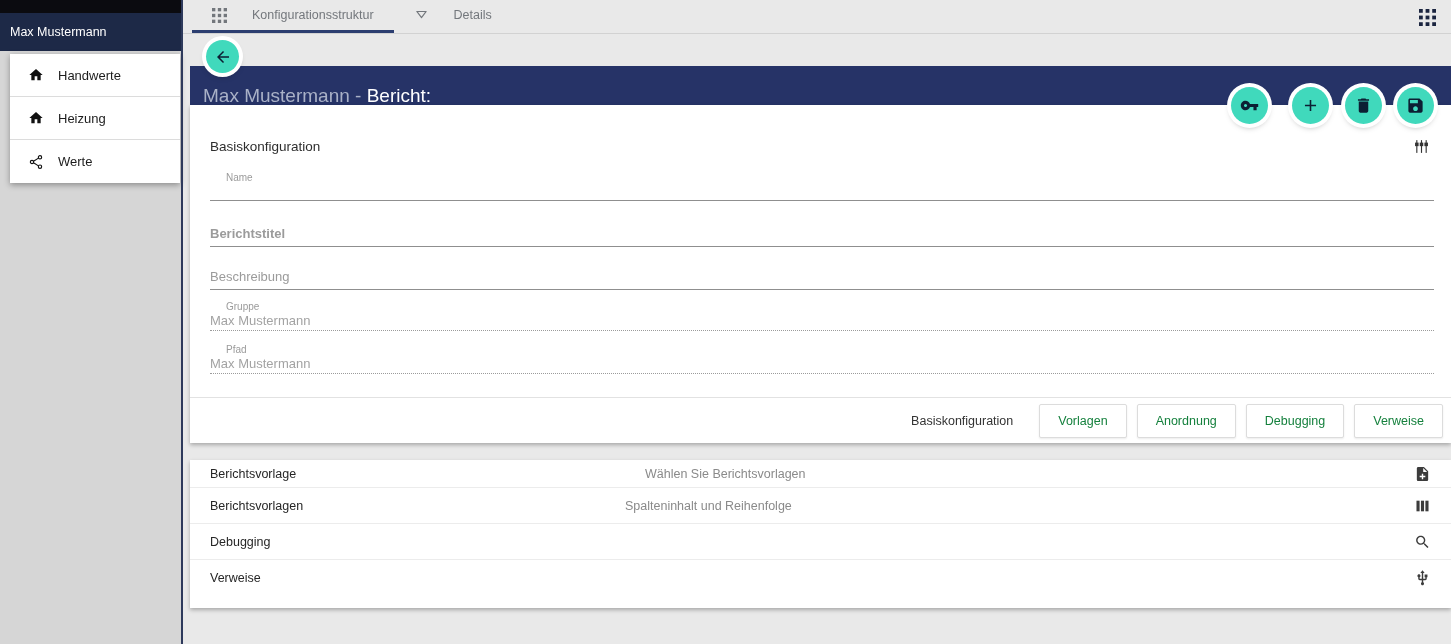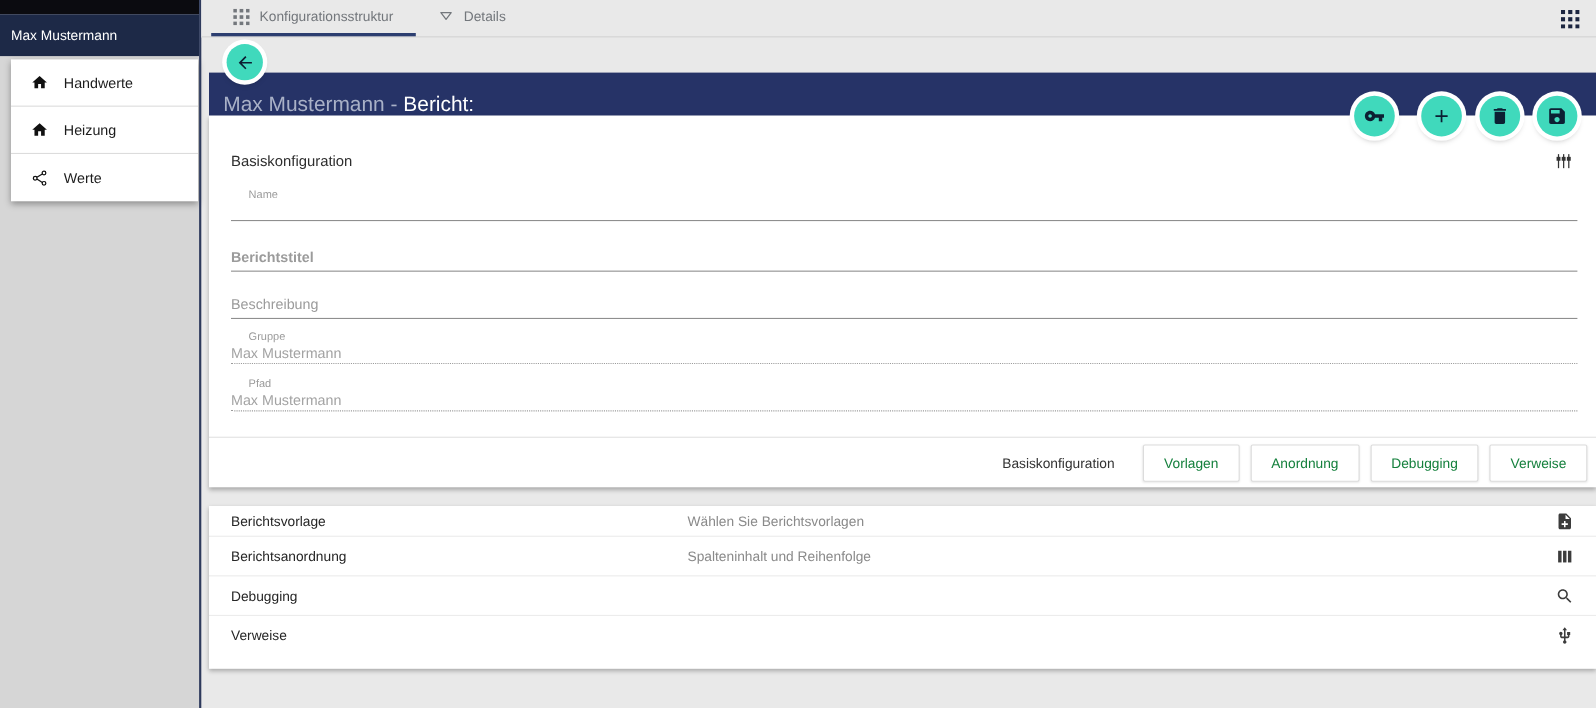--- a/index.html
+++ b/index.html
@@ -26,21 +26,21 @@
   .menu-item:last-child{border-bottom:none;}
   .mi-icon{width:16px;height:16px;display:inline-flex;color:#111;}
   .mi-icon svg{width:16px;height:16px;}
   .divider-v{position:absolute;left:181px;top:0;width:2px;height:644px;background:#2e3a5c;}
   
   .tabbar{
     position:absolute;left:183px;top:0;width:1268px;height:34px;background:#e9e9e9;
     border-bottom:1px solid #d2d2d2;display:flex;align-items:stretch;padding-left:9px;
   }
   .tab{
-    display:flex;align-items:center;gap:9px;padding:0 20px;color:#73777c;
+    display:flex;align-items:center;gap:25px;padding:0 20px;color:#73777c;
     font-size:12.5px;cursor:pointer;border-bottom:3px solid transparent;
   }
   .tab.active{border-bottom:3px solid #2c3e70;}
   .tab-icon{display:inline-flex;width:15px;height:15px;color:#73777c;}
   .tab-icon svg{width:15px;height:15px;}
   .apps-btn{position:absolute;right:15px;top:9px;width:17px;height:17px;display:inline-flex;color:#1b2540;cursor:pointer;}
   .apps-btn svg{width:17px;height:17px;}
   
   .page-header{
     position:absolute;left:190px;top:66px;width:1261px;height:48px;background:#263367;
@@ -94,21 +94,21 @@
   }
   
   .list-card{
     position:absolute;left:190px;top:460px;width:1261px;height:148px;background:#fff;
     box-shadow:0 2px 4px rgba(0,0,0,.28);display:flex;flex-direction:column;
   }
   .list-row{
     position:relative;display:flex;align-items:center;height:36px;
     border-bottom:1px solid #ececec;cursor:pointer;
   }
-  .list-row:first-child{height:28px;}
+  .list-row:first-child{height:28px;gap:20px;}
   .list-row:last-child{border-bottom:none;}
   .row-label{margin-left:20px;width:415px;font-size:12.5px;color:#262626;}
   .row-desc{font-size:12.5px;color:#8a8a8a;}
   .row-icon{position:absolute;right:20px;top:50%;transform:translateY(-50%);width:17px;height:17px;display:inline-flex;color:#3c3c3c;}
   .row-icon svg{width:17px;height:17px;}
 </style>
 </head>
 <body>
 
 <div class="screen">
@@ -276,21 +276,21 @@
       <span class="row-label">Berichtsvorlage</span>
       <span class="row-desc">Wählen Sie Berichtsvorlagen</span>
       <span class="row-icon">
         <svg viewBox="0 0 24 24" fill="currentColor">
           <path d="M14 2H6c-1.1 0-2 .9-2 2v16c0 1.1.9 2 2 2h12c1.1 0 2-.9 2-2V8l-6-6zm-1 7V3.5L18.5 9H13z"></path>
           <path fill="#ffffff" d="M11 11.5h2v3h3v2h-3v3h-2v-3H8v-2h3z"></path>
         </svg>
       </span>
     </div>
     <div class="list-row">
-      <span class="row-label">Berichtsanordnung</span>
+      <span class="row-label">Berichtsvorlagen</span>
       <span class="row-desc">Spalteninhalt und Reihenfolge</span>
       <span class="row-icon">
         <svg viewBox="0 0 24 24" fill="currentColor">
           <rect x="3.5" y="4.5" width="4.4" height="15"></rect>
             <rect x="9.8" y="4.5" width="4.4" height="15"></rect>
             <rect x="16.1" y="4.5" width="4.4" height="15"></rect>
         </svg>
       </span>
     </div>
     <div class="list-row">

